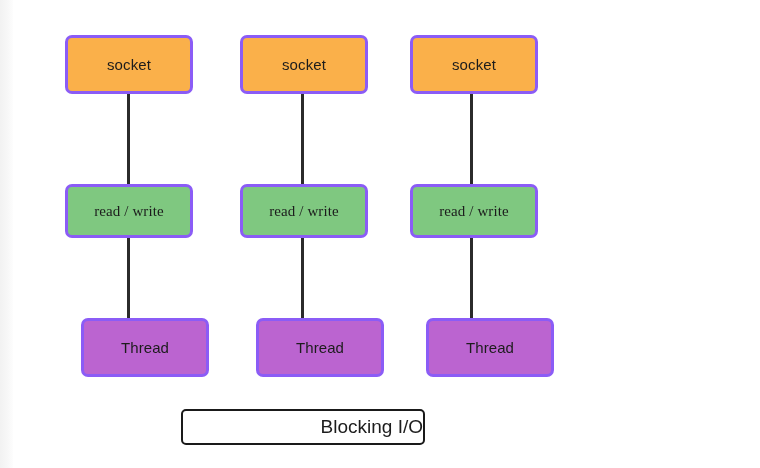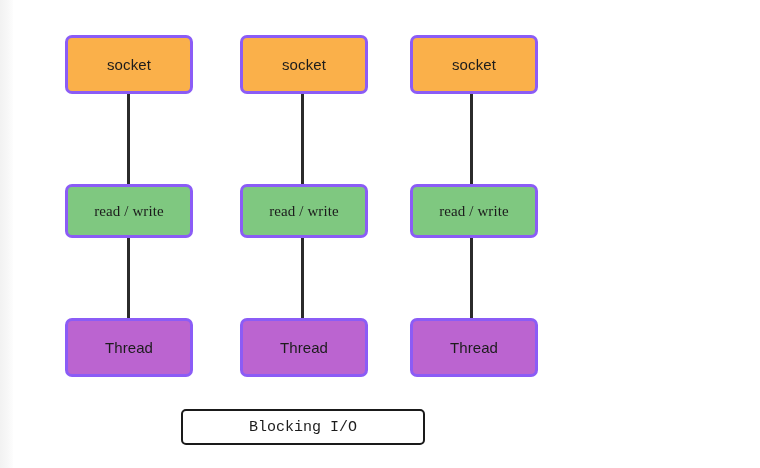--- a/index.html
+++ b/index.html
@@ -41,39 +41,38 @@
     display: flex;
     align-items: center;
     justify-content: center;
     font-size: 15px;
     color: #1c1c1c;
     letter-spacing: 0.1px;
     white-space: nowrap;
   }
   .node-socket { background: #fab04a; }
   .node-rw     { background: #7fc880; font-family: Liberation Serif, serif; }
-  .node-thread { background: #bb64d0; }
+  .node-thread { background: #bb64d0; margin-left: 16px; }
 
   .caption-box {
     position: absolute;
     box-sizing: border-box;
     left: 181px;
     top: 409px;
     width: 244px;
     height: 36px;
     background: #ffffff;
     border: 2px solid #1a1a1a;
     border-radius: 5px;
     display: flex;
     align-items: center;
-    justify-content: center;
-    font-size: 15px;
+    justify-content: flex-end;
+    font-size: 19px;
     color: #1c1c1c;
     white-space: nowrap;
-    font-family: Liberation Mono, monospace;
   }
 </style>
 </head>
 <body>
 
 <div id="canvas">
 
   <div class="edge-strip"></div>
 
   <div class="connector" style="left:127px; top:92px; height:94px;"></div>

